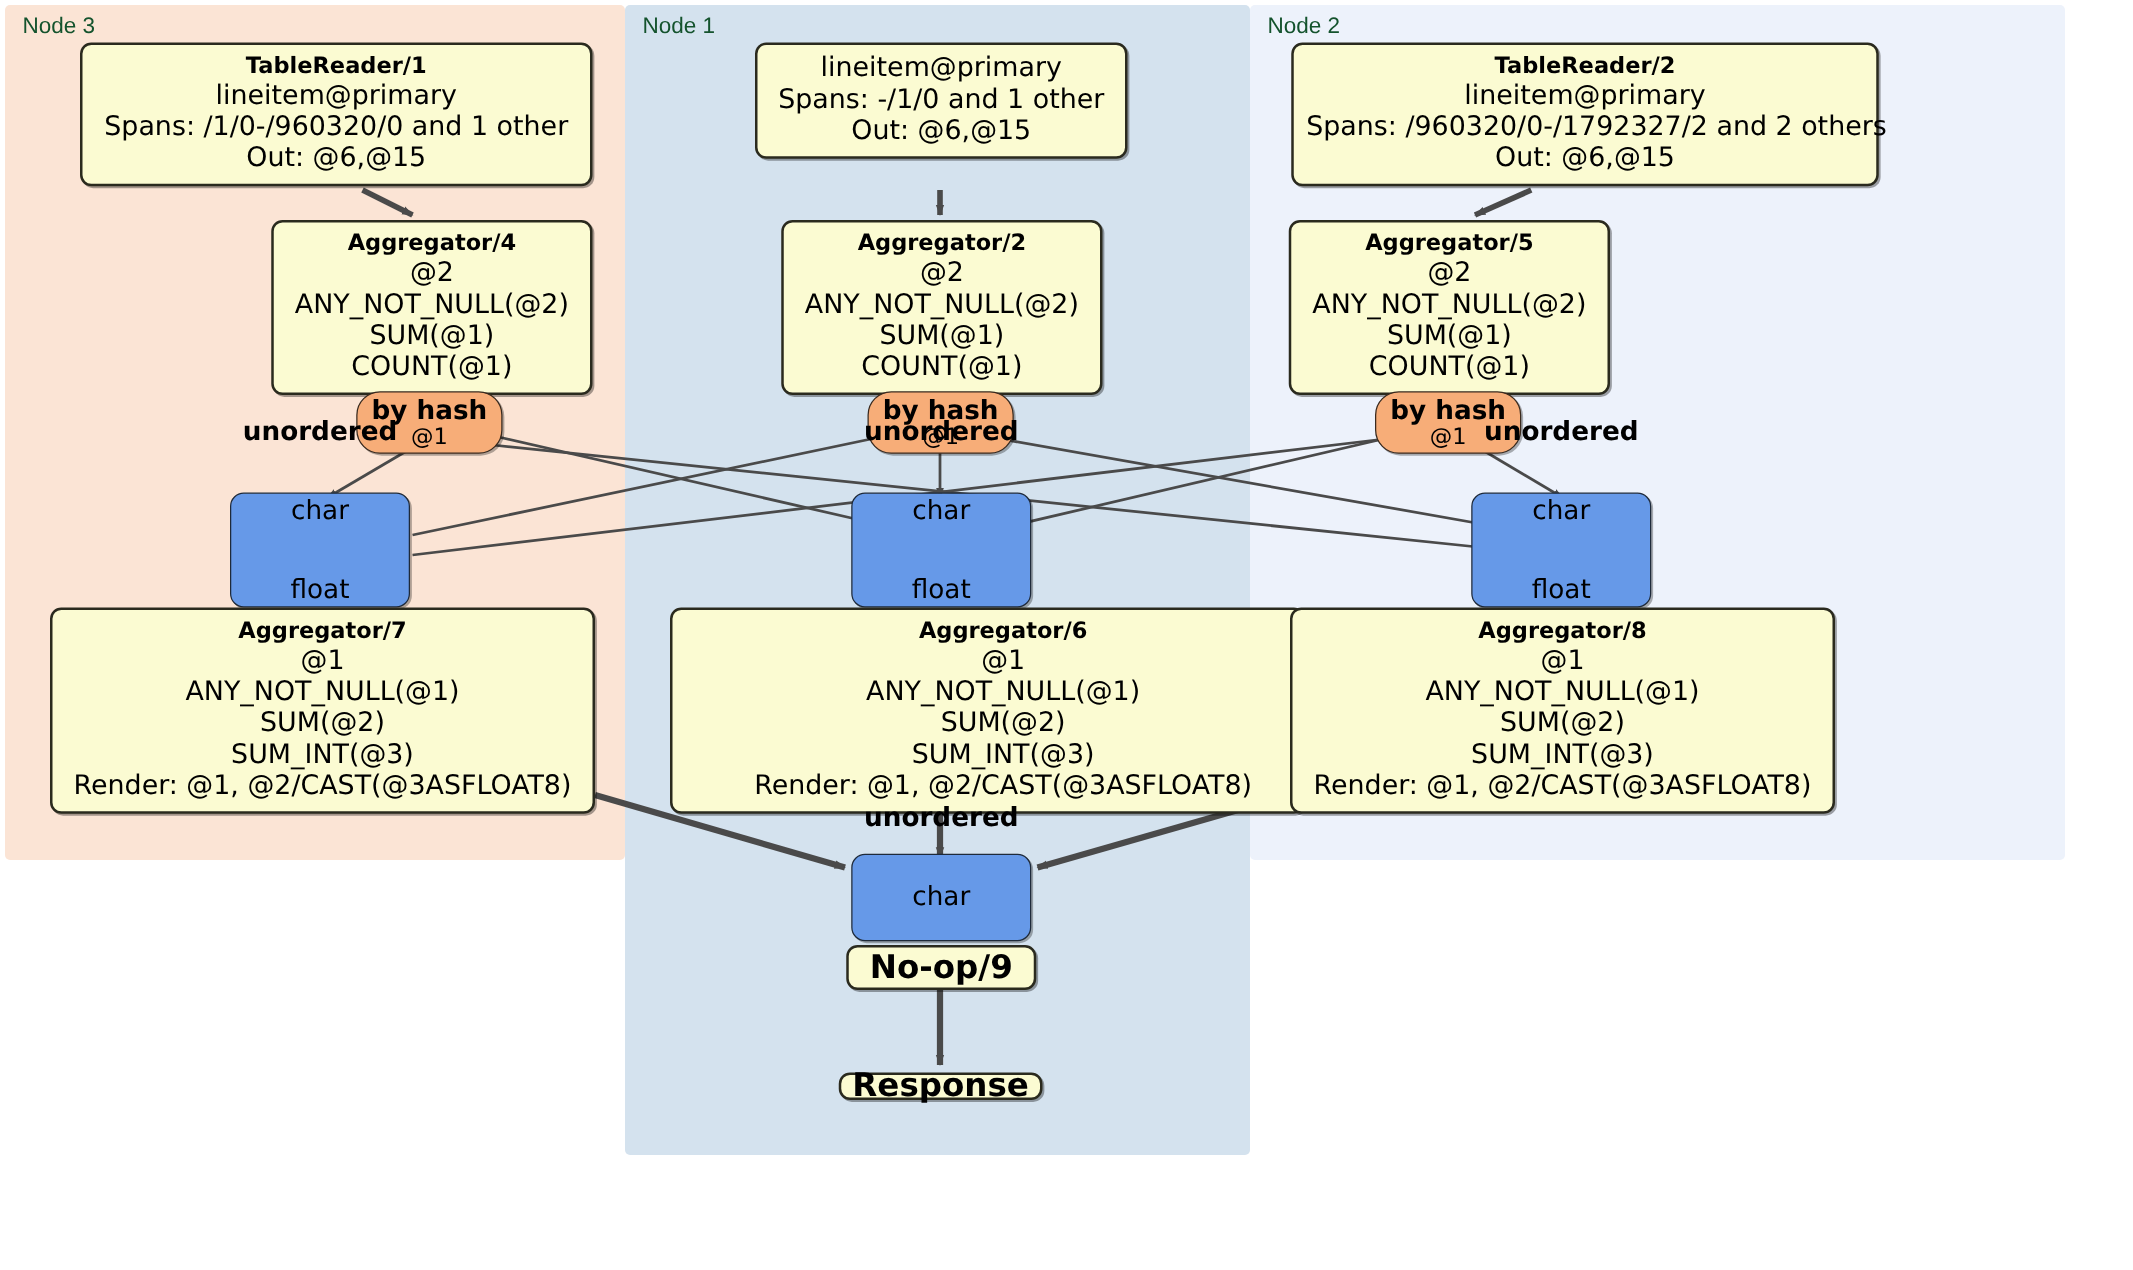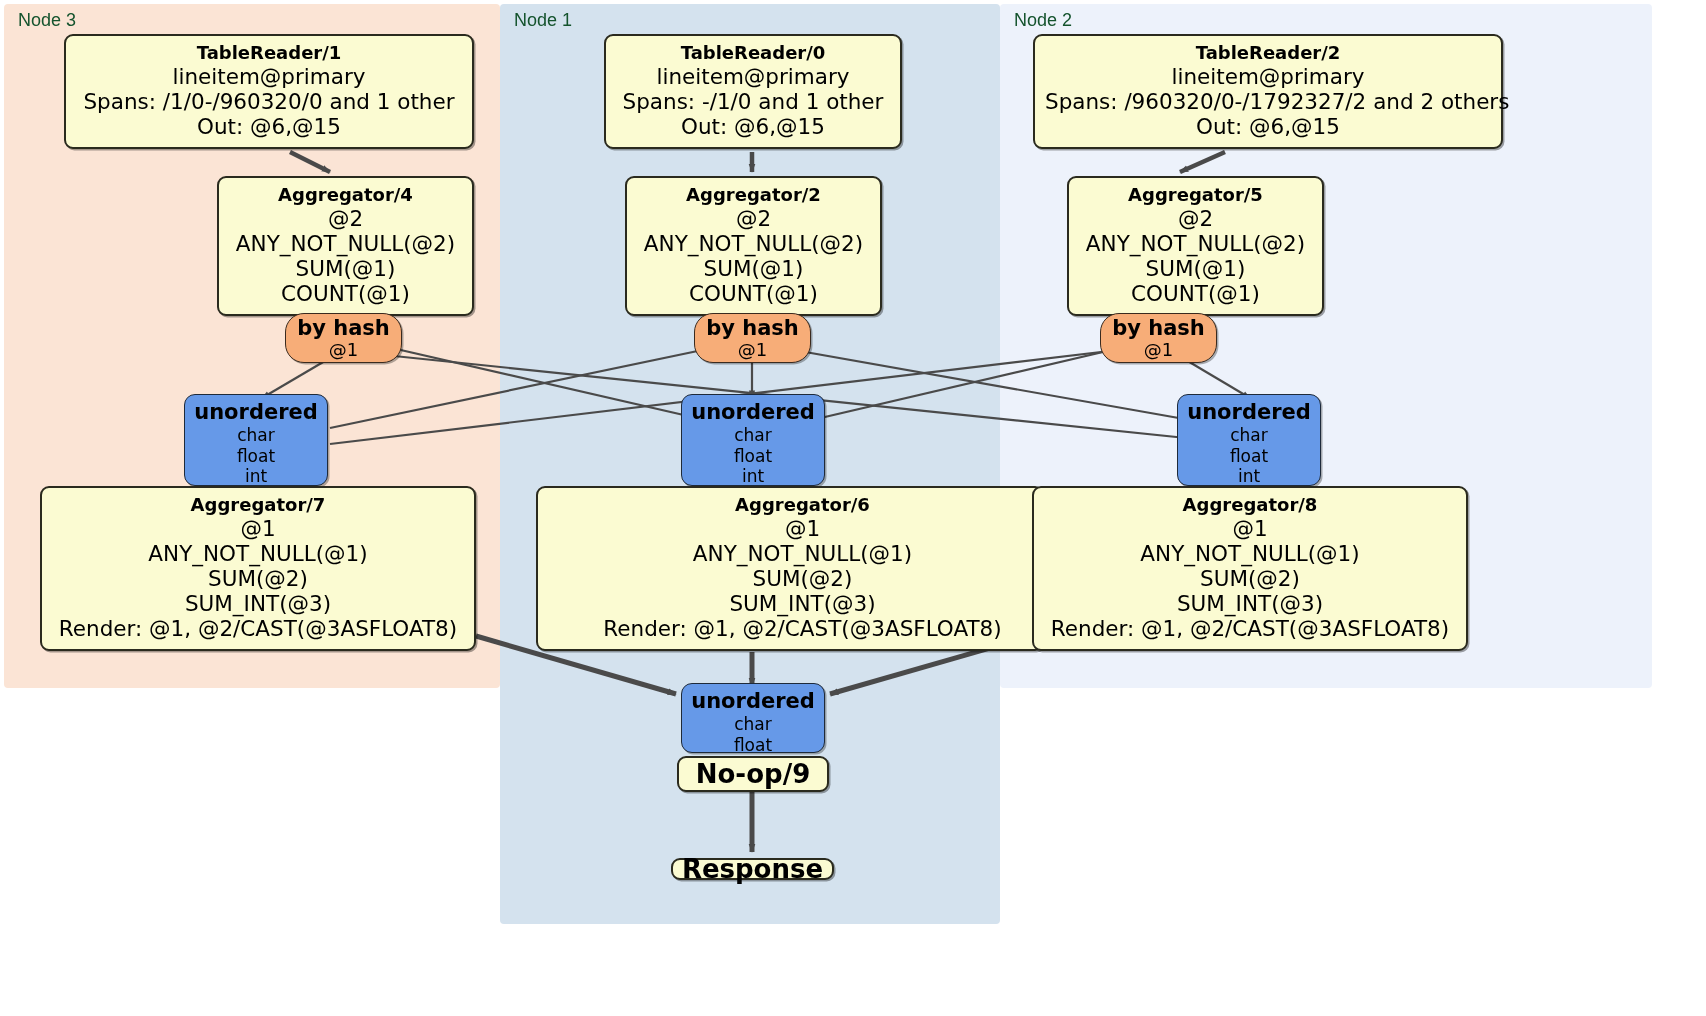--- a/index.html
+++ b/index.html
@@ -104,25 +104,25 @@
 
   
   .sync {
     background: #6699e8;
     border: 1.5px solid #1e2a3a;
     border-radius: 11px;
     box-shadow: 1.5px 1.5px 0 rgba(0,0,0,0.3);
     display: flex;
     flex-direction: column;
     align-items: center;
-    justify-content: space-between;
+    justify-content: center;
     padding: 5px 8px;
   }
   .sync .stitle { font-weight: bold; font-size: 21px; line-height: 1.2; white-space: nowrap; }
-  .sync .sline  { font-size: 17px;  line-height: 1.2; white-space: nowrap; }
+  .sync .sline  { font-size: 21px;  line-height: 1.2; white-space: nowrap; margin-top: 38px; }
 
   svg { overflow: visible; }
 </style>
 </head>
 <body>
 
 <div id="canvas">
 
   <div class="node-panel" id="panel-node3">
     <div class="node-panel-label">Node 3</div>
@@ -177,21 +177,20 @@
   </svg>
 
   <div class="box proc" style="left:64px; top:34px; width:410px;">
     <div class="title">TableReader/1</div>
     <div class="line">lineitem@primary</div>
     <div class="line">Spans: /1/0-/960320/0 and 1 other</div>
     <div class="line">Out: @6,@15</div>
   </div>
 
   <div class="box proc" style="left:604px; top:34px; width:298px;">
-    <div class="title">TableReader/0</div>
     <div class="line">lineitem@primary</div>
     <div class="line">Spans: -/1/0 and 1 other</div>
     <div class="line">Out: @6,@15</div>
   </div>
 
   <div class="box proc" style="left:1033px; top:34px; width:470px;">
     <div class="title">TableReader/2</div>
     <div class="line">lineitem@primary</div>
     <div class="line">Spans: /960320/0-/1792327/2 and 2 others</div>
     <div class="line">Out: @6,@15</div>
@@ -206,21 +205,21 @@
   </div>
 
   <div class="box proc" style="left:625px; top:176px; width:257px;">
     <div class="title">Aggregator/2</div>
     <div class="line">@2</div>
     <div class="line">ANY_NOT_NULL(@2)</div>
     <div class="line">SUM(@1)</div>
     <div class="line">COUNT(@1)</div>
   </div>
 
-  <div class="box proc" style="left:1031px; top:176px; width:257px;margin-left:36px;">
+  <div class="box proc" style="left:1031px; top:176px; width:257px;">
     <div class="title">Aggregator/5</div>
     <div class="line">@2</div>
     <div class="line">ANY_NOT_NULL(@2)</div>
     <div class="line">SUM(@1)</div>
     <div class="line">COUNT(@1)</div>
   </div>
 
   <div class="box router" style="left:285px; top:313px; width:117px; height:50px;">
     <div class="rtitle">by hash</div>
     <div class="rsub">@1</div>

